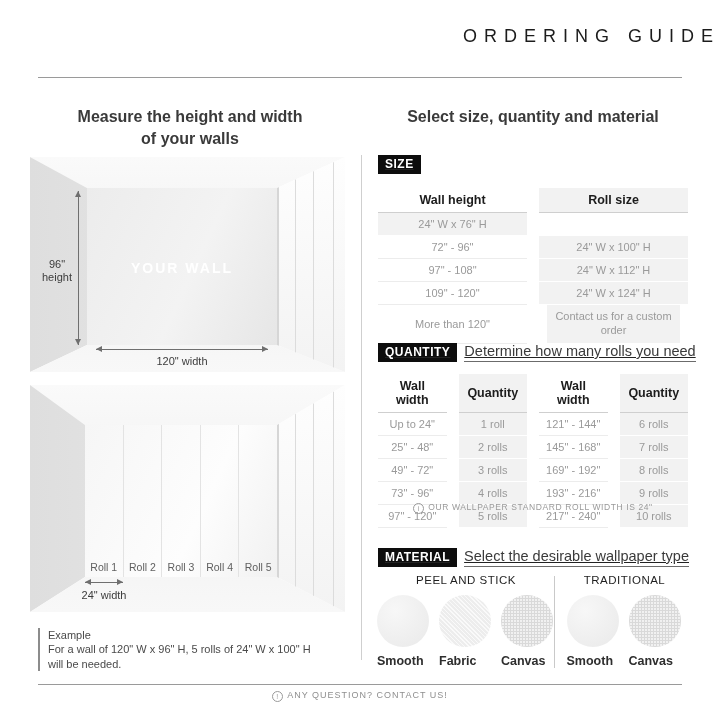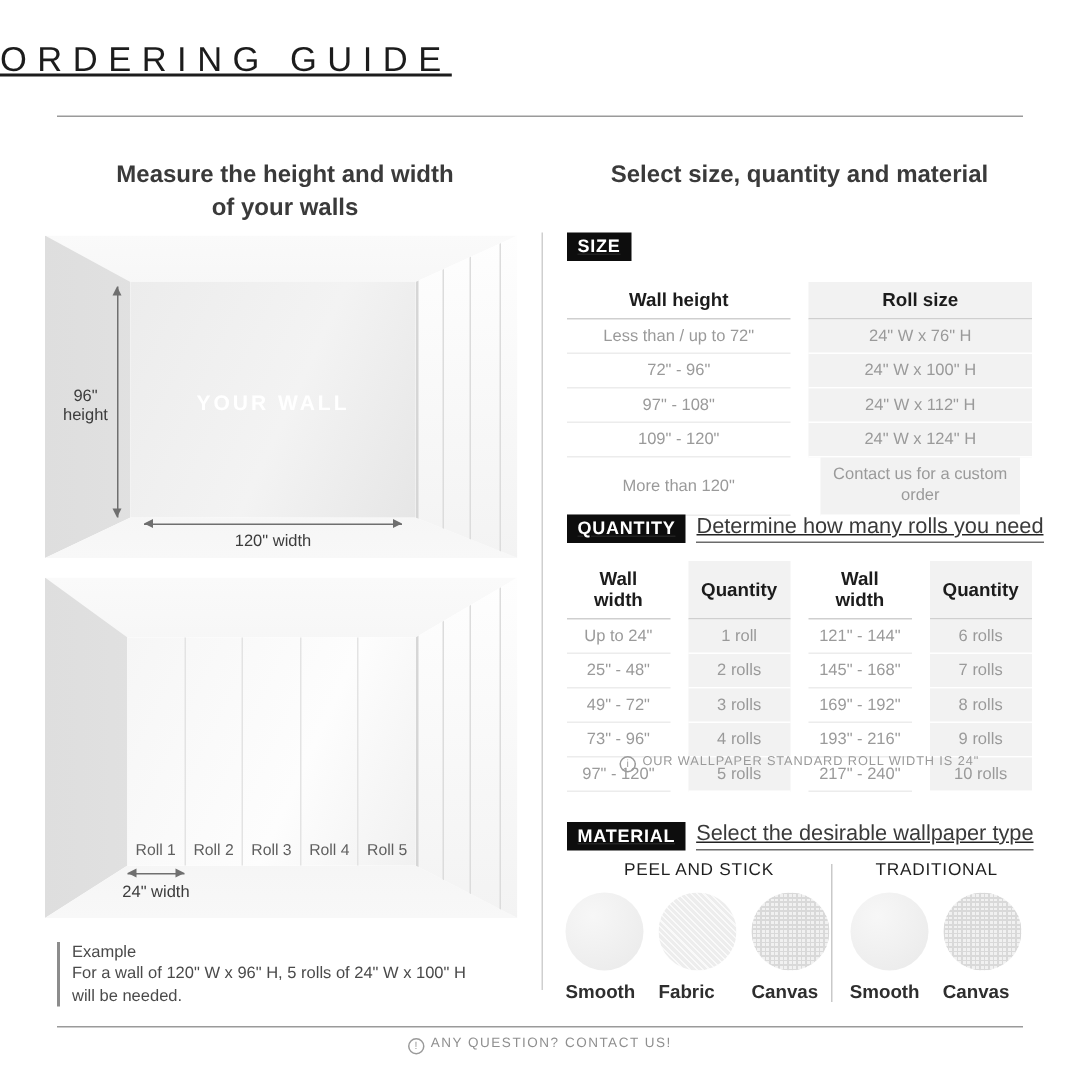--- a/index.html
+++ b/index.html
@@ -1,21 +1,21 @@
 <!DOCTYPE html>
 <html><head>
 <meta charset="utf-8">
 <style>
   html,body{margin:0;padding:0;background:#ffffff;}
   #canvas{position:relative;width:720px;height:720px;background:#ffffff;overflow:hidden;
           font-family:"Liberation Sans","DejaVu Sans",sans-serif;color:#222;}
 
   
-  .page-title{position:absolute;top:26px;left:0;width:720px;text-align:left;
-    font-size:23px;letter-spacing:7px;font-weight:400;color:#1c1c1c;text-decoration:underline;}
+  .page-title{position:absolute;top:26px;left:0;width:720px;text-align:right;
+    font-size:18px;letter-spacing:7px;font-weight:400;color:#1c1c1c;}
   .rule{position:absolute;left:38px;width:644px;height:0;border-top:1px solid #9a9a9a;}
   .rule.top{top:77px;}
   .rule.bottom{top:684px;}
 
   .col-heading{position:absolute;font-size:16px;font-weight:700;color:#3a3a3a;
     text-align:center;line-height:1.35;}
   .col-heading.left{top:106px;left:20px;width:340px;}
   .col-heading.right{top:106px;left:378px;width:310px;}
 
   .col-divider{position:absolute;left:361px;top:155px;width:1px;height:505px;background:#cfcfcf;}
@@ -199,21 +199,20 @@
 
     <div class="section-header" style="top:51px;">
       <span class="badge">SIZE</span>
     </div>
     <div class="tbl size" style="top:84px;">
       <div class="trow head">
         <div class="tcell">Wall height</div>
         <div class="tcell gray">Roll size</div>
       </div>
       <div class="trow">
-        <div class="tcell">Less than / up to 72"</div>
         <div class="tcell gray">24" W x 76" H</div>
       </div>
       <div class="trow">
         <div class="tcell">72" - 96"</div>
         <div class="tcell gray">24" W x 100" H</div>
       </div>
       <div class="trow">
         <div class="tcell">97" - 108"</div>
         <div class="tcell gray">24" W x 112" H</div>
       </div>

